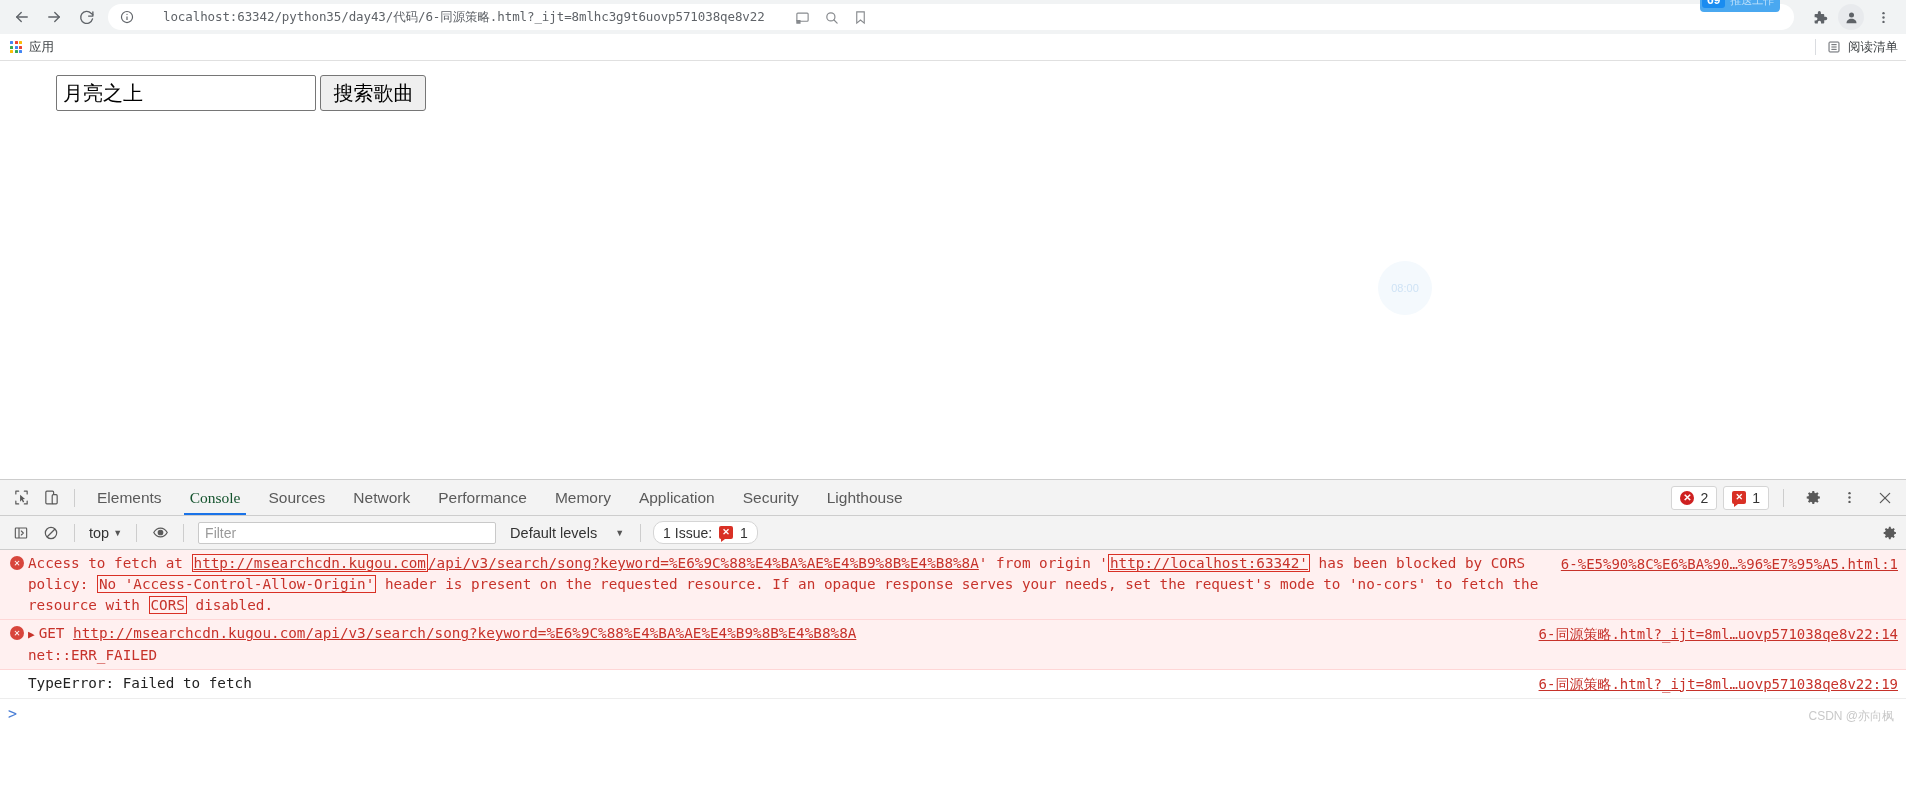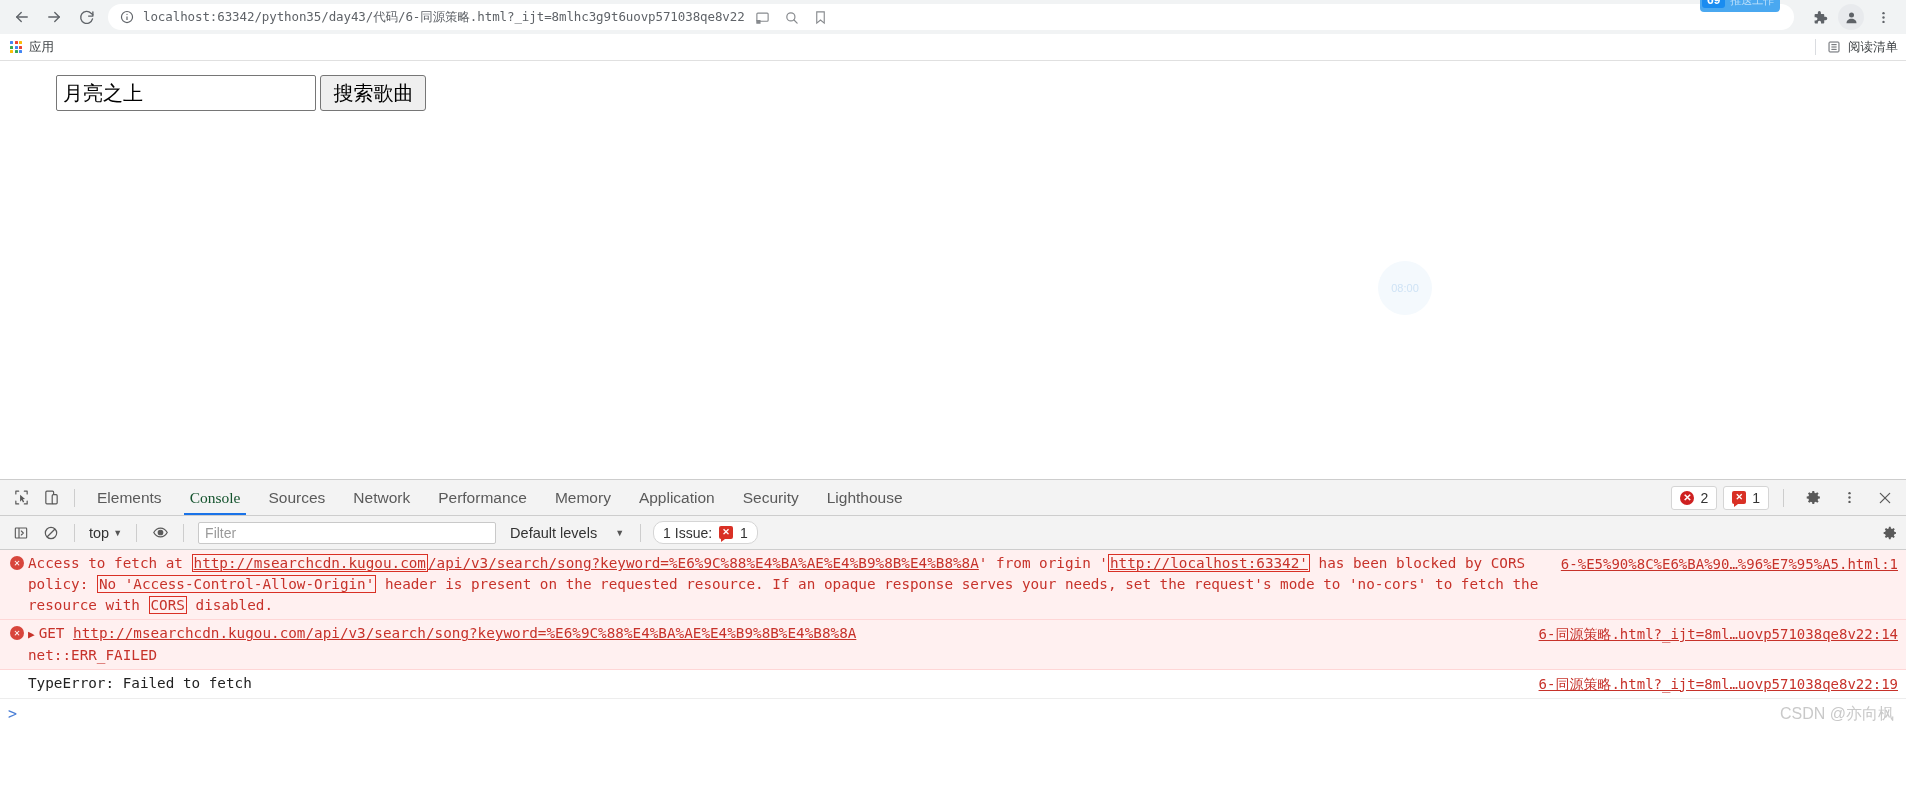--- a/index.html
+++ b/index.html
@@ -17,20 +17,21 @@
   .nav-btn {
     width:28px; height:28px; border-radius:50%;
     display:flex; align-items:center; justify-content:center;
     color:#5f6368; cursor:default;
   }
   .nav-btn svg { display:block; }
   .omnibox {
     flex:1 1 auto; height:26px; background:#fff; border-radius:13px;
     display:flex; align-items:center; padding:0 12px; margin-left:8px; margin-right:10px;
     min-width:0;
+    gap:20px;
   }
   .omni-info { flex:0 0 auto; margin-right:9px; display:flex; align-items:center; color:#5f6368; }
   .omni-url {
     font-family:"DejaVu Sans Mono", monospace; font-size:12.5px; color:#5f6368;
     white-space:nowrap; overflow:hidden; text-overflow:clip; letter-spacing:-0.1px;
   }
   .omni-right-icons { flex:0 0 auto; display:flex; align-items:center; gap:14px; margin-left:10px; color:#5f6368; opacity:.75; }
 
   .ext-tooltip {
     position:absolute; top:-12px; left:1700px;
@@ -161,21 +162,21 @@
   .msg.plain .msg-src { color:#c7322a; }
   .hl { border:1px solid #d93025; padding:0 1px; }
   .u { text-decoration:underline; }
   .lnk { color:#c7322a; text-decoration:underline; }
   .disclosure { color:#c7322a; font-size:11px; margin-right:4px; }
   .prompt-row {
     display:flex; align-items:center; padding:4px 8px; height:30px; position:relative; background:#fff;
   }
   .prompt-caret { color:#4b7fd6; font-size:15px; font-family:"DejaVu Sans Mono", monospace; }
   .watermark {
-    position:absolute; right:12px; bottom:4px; color:#c9c9c9; font-size:16px;
+    position:absolute; right:12px; bottom:4px; color:#c9c9c9; font-size:12px;
     font-family:"Liberation Sans", sans-serif;
   }
 </style>
 </head>
 <body>
 
 <div class="browser-top">
   <div class="nav-btns">
     <div class="nav-btn">
       <svg width="18" height="18" viewBox="0 0 24 24" fill="none" stroke="currentColor" stroke-width="1.8" stroke-linecap="round" stroke-linejoin="round">

